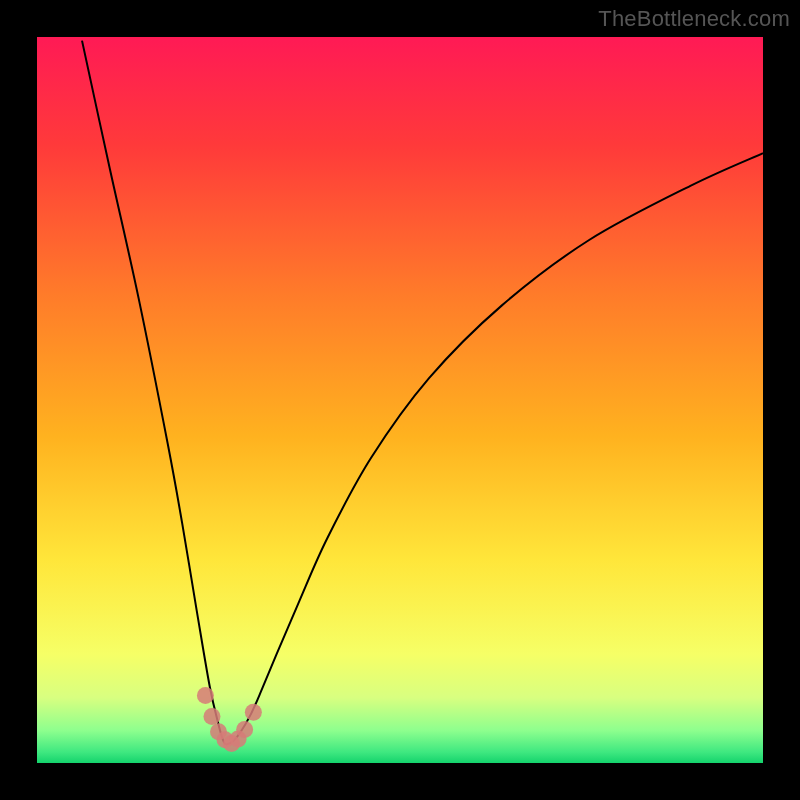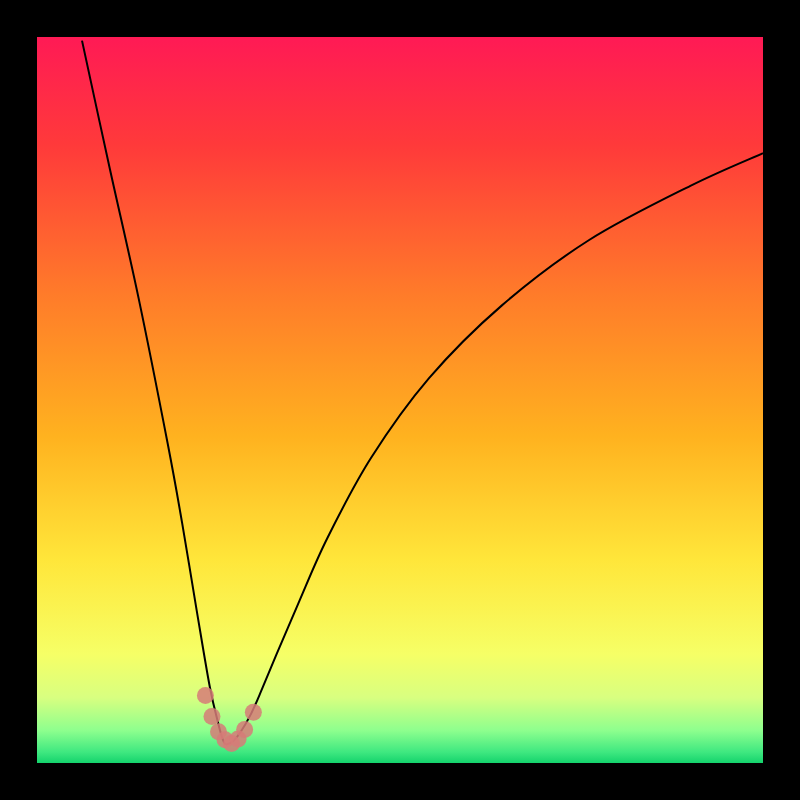--- a/index.html
+++ b/index.html
@@ -53,20 +53,21 @@
   }
   .dot {
     fill: #d67b78;
     opacity: 0.85;
   }
 </style>
 </head>
 <body>
 
 <div class="frame">
+  <div class="watermark">TheBottleneck.com</div>
 
   <div class="plot-area">
     <svg class="gradient" viewBox="0 0 726 726" preserveAspectRatio="none">
       <defs>
         <linearGradient id="bg-grad" x1="0" y1="0" x2="0" y2="1">
             <stop offset="0.00%" stop-color="#ff1a55"></stop>
             <stop offset="15.00%" stop-color="#ff3a3a"></stop>
             <stop offset="35.00%" stop-color="#ff7a2a"></stop>
             <stop offset="55.00%" stop-color="#ffb21f"></stop>
             <stop offset="72.00%" stop-color="#ffe63a"></stop>

